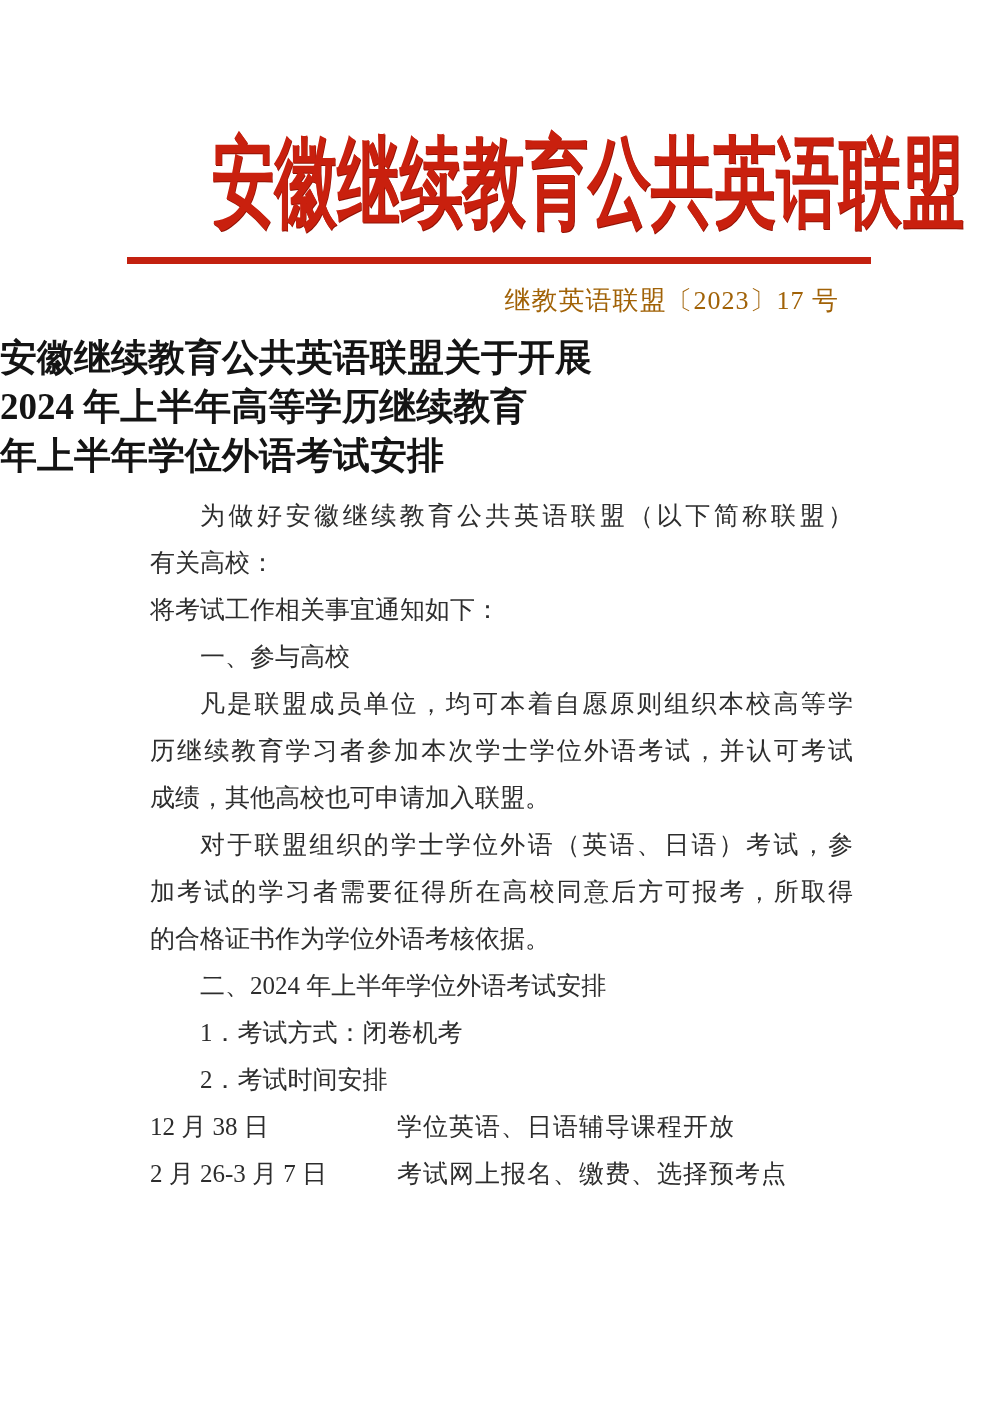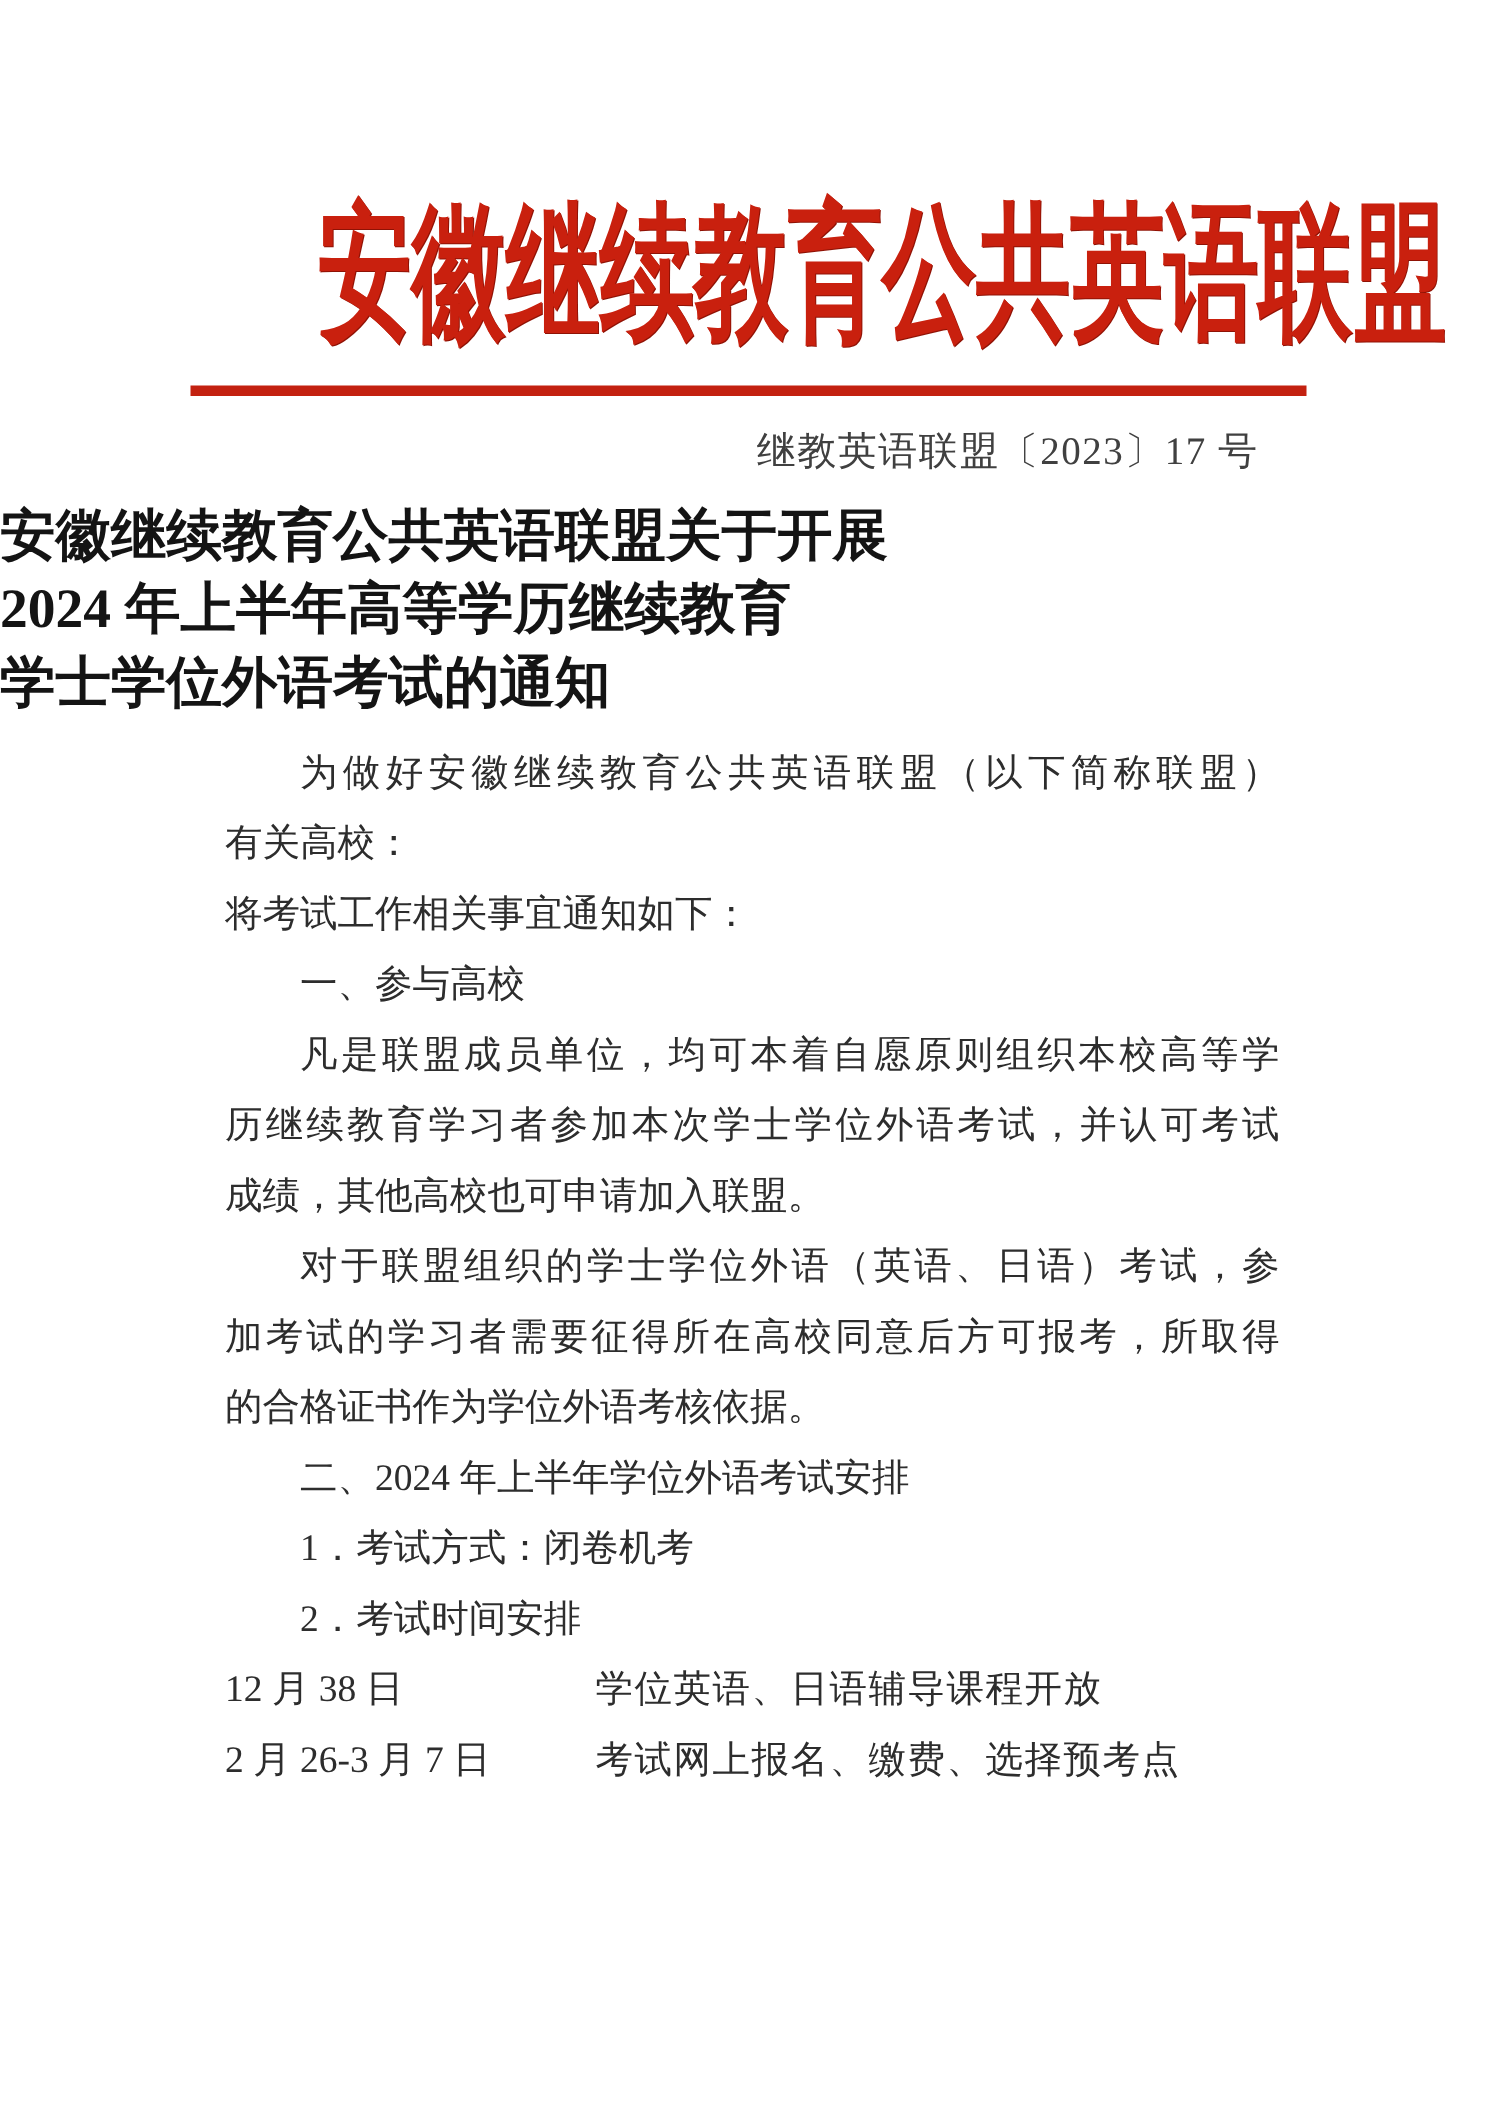--- a/index.html
+++ b/index.html
@@ -41,21 +41,21 @@
     background: #c32110;
   }
 
   
   .doc-number {
     position: absolute;
     top: 284px;
     right: 153px;
     font-size: 26px;
     line-height: 34px;
-    color: #404040;
+    color: #a16207;
     letter-spacing: 1px;
   }
 
   
   .doc-title {
     position: absolute;
     top: 333px;
     left: 0;
     width: 992px;
     text-align: left;
@@ -102,21 +102,21 @@
     <span class="logo-text">安徽继续教育公共英语联盟</span>
   </div>
 
   <div class="masthead-rule"></div>
 
   <div class="doc-number">继教英语联盟〔2023〕17 号</div>
 
   <div class="doc-title">
     <div>安徽继续教育公共英语联盟关于开展</div>
     <div>2024 年上半年高等学历继续教育</div>
-    <div>学士学位外语考试的通知</div>
+    <div>年上半年学位外语考试安排</div>
   </div>
 
   <div class="content">
       <div class="bline indent-justify">为做好安徽继续教育公共英语联盟（以下简称联盟）</div>
       <div class="bline plain">有关高校：</div>
       <div class="bline plain">将考试工作相关事宜通知如下：</div>
       <div class="bline indent">一、参与高校</div>
       <div class="bline indent-justify">凡是联盟成员单位，均可本着自愿原则组织本校高等学</div>
       <div class="bline justify">历继续教育学习者参加本次学士学位外语考试，并认可考试</div>
       <div class="bline plain">成绩，其他高校也可申请加入联盟。</div>

